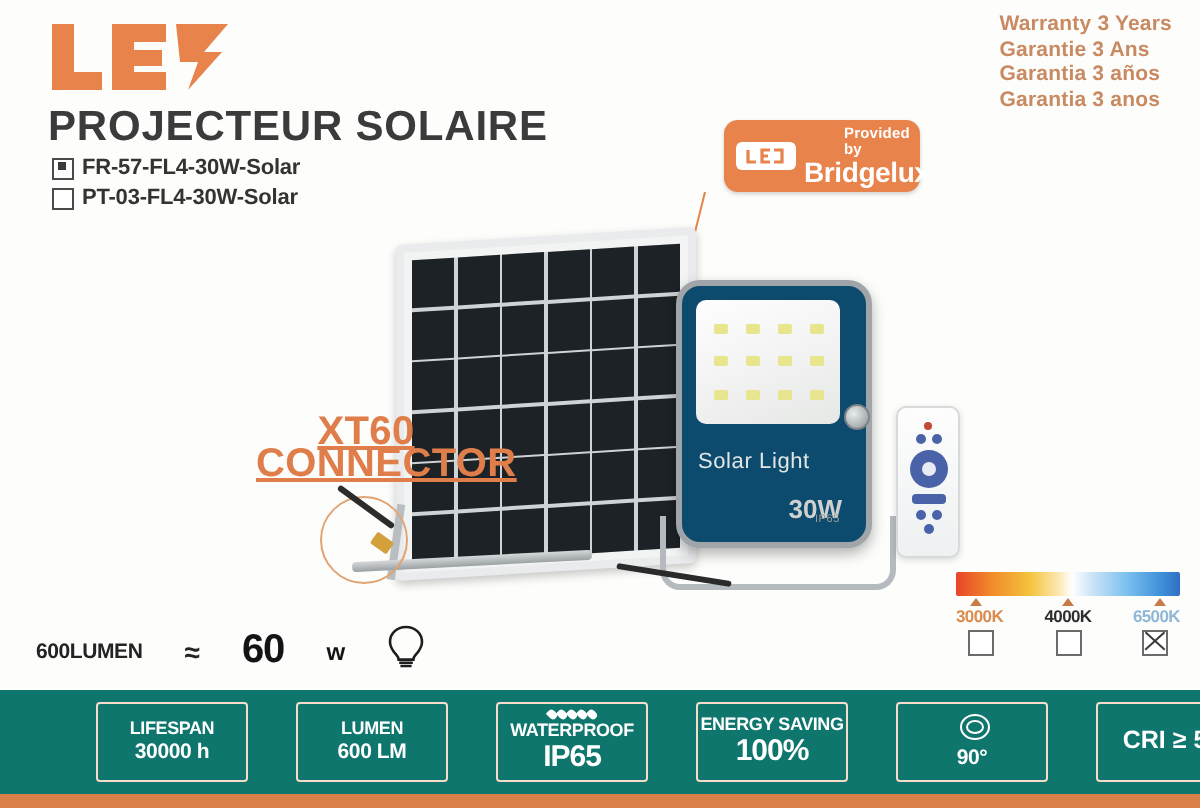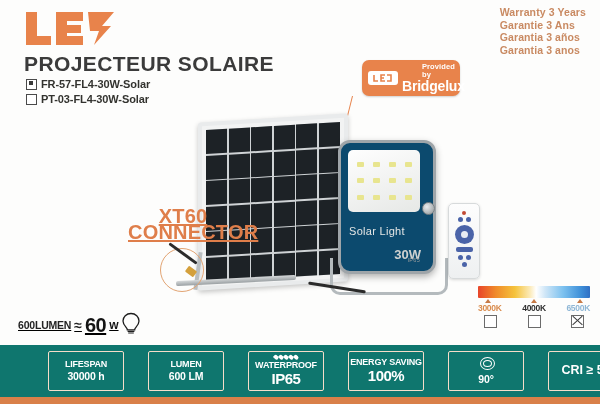--- a/index.html
+++ b/index.html
@@ -156,21 +156,21 @@
     width:19px;height:19px;border-radius:50%;background:#4a63a8;margin:3px auto 0;
     position:relative;
   }
   .rm-dial::after{
     content:"";position:absolute;left:6px;top:6px;width:7px;height:7px;
     border-radius:50%;background:#e9ecf3;
   }
   .rm-bar{width:17px;height:5px;border-radius:2px;background:#4a63a8;margin:3px auto 0;}
 
   
-  .lumen-eq{position:absolute;left:18px;top:312px;display:flex;align-items:center;gap:2px;text-decoration:underline;}
+  .lumen-eq{position:absolute;left:18px;top:312px;display:flex;align-items:center;gap:20px;}
   .lumen-eq .l1{font-size:10.5px;font-weight:bold;color:#232323;letter-spacing:-.2px;}
   .lumen-eq .approx{font-size:14px;font-weight:bold;color:#232323;margin:0 1px;}
   .lumen-eq .l2{font-size:20px;font-weight:bold;color:#141414;letter-spacing:-.5px;}
   .lumen-eq .wu{font-size:12px;font-weight:bold;color:#141414;margin-left:1px;}
 
   
   .cct{position:absolute;left:478px;top:286px;width:112px;}
   .cct-bar{
     width:112px;height:12px;border-radius:1px;
     background:linear-gradient(90deg,#e8452a 0%,#f08b2a 16%,#f5c33c 33%,#fbe9b4 46%,#ffffff 52%,#cfe6f7 60%,#7cc1ef 76%,#3e8fd8 92%,#2f6fc4 100%);

